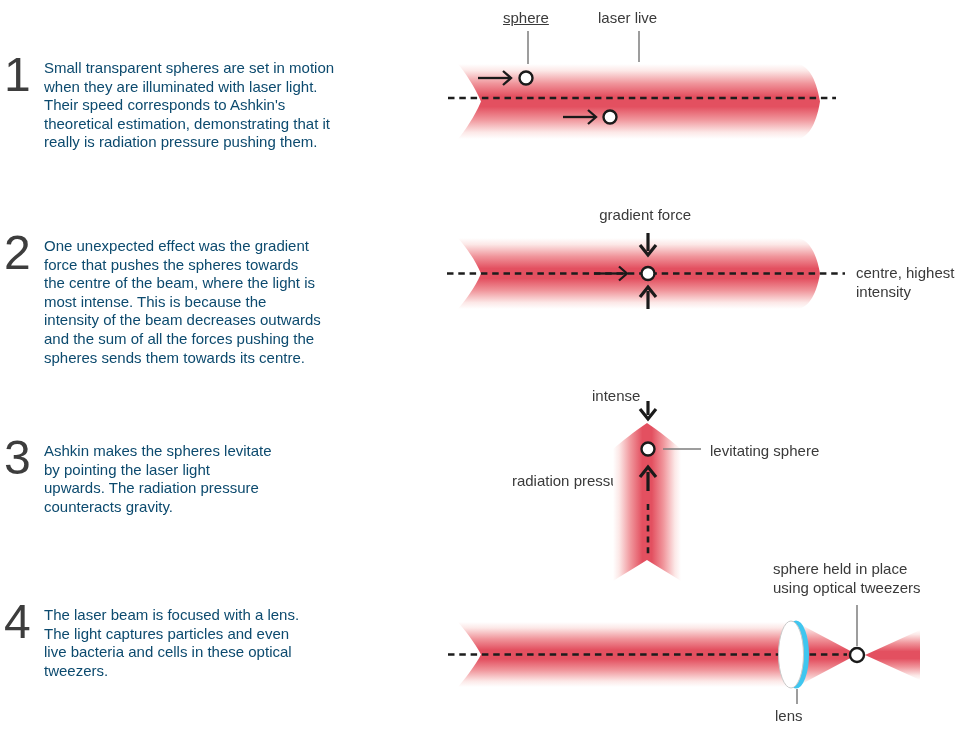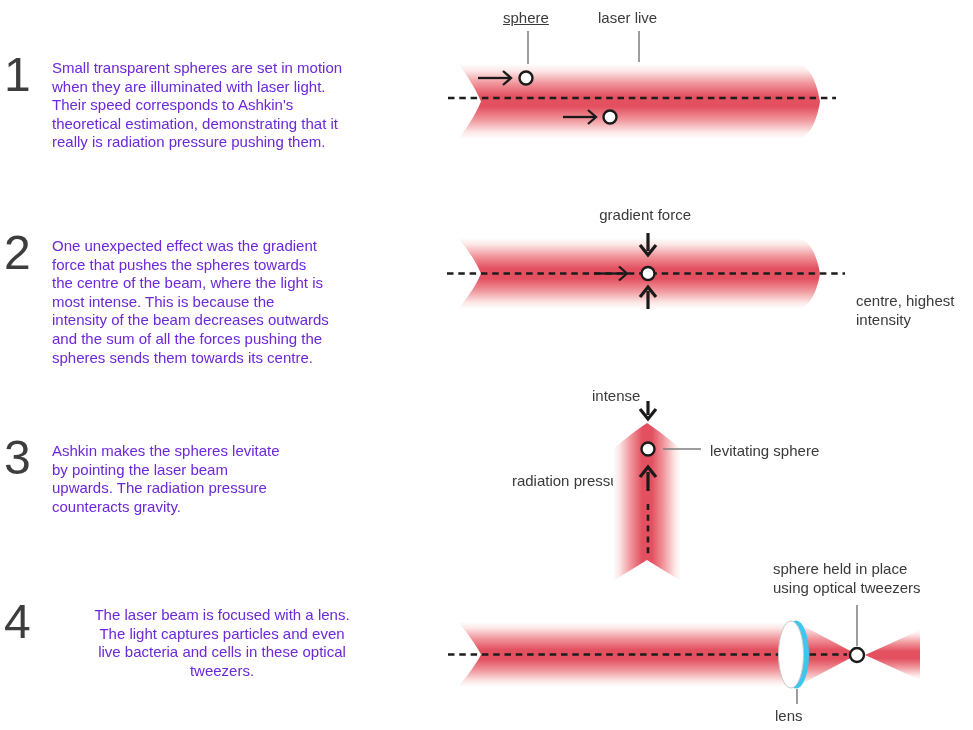--- a/index.html
+++ b/index.html
@@ -5,22 +5,22 @@
   html,body{margin:0;padding:0;background:#ffffff;}
   .page{
     position:relative;width:973px;height:730px;background:#ffffff;
     font-family:"Liberation Sans",sans-serif;color:#3a3a3a;overflow:hidden;
   }
   .step-number{
     position:absolute;left:4px;font-size:48px;line-height:40px;
     font-weight:400;color:#3d3d3d;
   }
   .step-text{
-    position:absolute;left:52px;font-size:15px;line-height:18.6px;
-    color:#6d28d9;white-space:pre-line;
+    position:absolute;left:44px;font-size:15px;line-height:18.6px;
+    color:#0c4a6e;white-space:pre-line;
   }
   .dlabel{
     position:absolute;font-size:15px;line-height:19px;color:#3a3a3a;
     white-space:pre-line;
   }
   .dlabel.right{text-align:right;}
   svg{position:absolute;display:block;}
 </style>
 </head>
 <body>
@@ -38,26 +38,26 @@
   <div class="step-text" style="top:237px;width:340px;">One unexpected effect was the gradient
 force that pushes the spheres towards
 the centre of the beam, where the light is
 most intense. This is because the
 intensity of the beam decreases outwards
 and the sum of all the forces pushing the
 spheres sends them towards its centre.</div>
 
   <div class="step-number" style="top:438px;">3</div>
   <div class="step-text" style="top:442px;width:340px;">Ashkin makes the spheres levitate
-by pointing the laser beam
+by pointing the laser light
 upwards. The radiation pressure
 counteracts gravity.</div>
 
   <div class="step-number" style="top:602px;">4</div>
-  <div class="step-text" style="top:606px;width:340px;text-align:center;">The laser beam is focused with a lens.
+  <div class="step-text" style="top:606px;width:340px;">The laser beam is focused with a lens.
 The light captures particles and even
 live bacteria and cells in these optical
 tweezers.</div>
 
   <div class="dlabel" style="left:503px;top:8px;text-decoration:underline;">sphere</div>
   <div class="dlabel" style="left:598px;top:8px;">laser live</div>
 
   <svg width="533" height="180" viewBox="440 0 533 180" style="left:440px;top:0;">
     <defs>
       <linearGradient id="gv1" x1="0" y1="0" x2="0" y2="1">
@@ -81,21 +81,21 @@
     </g>
     <circle cx="526" cy="78" r="6.5" fill="#ffffff" stroke="#1a1a1a" stroke-width="2.4"></circle>
     <g stroke="#1a1a1a" stroke-width="2.3" fill="none">
       <line x1="563" y1="117" x2="595" y2="117"></line>
         <path d="M588,110 L596,117 L588,124"></path>
     </g>
     <circle cx="610" cy="117" r="6.5" fill="#ffffff" stroke="#1a1a1a" stroke-width="2.4"></circle>
   </svg>
 
   <div class="dlabel" style="left:595px;top:205px;width:96px;text-align:right;">gradient force</div>
-  <div class="dlabel" style="left:856px;top:263px;margin-top:28px;">centre, highest
+  <div class="dlabel" style="left:856px;top:263px;">centre, highest
 intensity</div>
 
   <svg width="533" height="135" viewBox="440 195 533 135" style="left:440px;top:195px;">
     <defs>
       <linearGradient id="gv2" x1="0" y1="0" x2="0" y2="1">
         <stop offset="0" stop-color="#ffffff"></stop>
           <stop offset="0.09" stop-color="#fce8e7"></stop>
         <stop offset="0.26" stop-color="#f0959b"></stop>
           <stop offset="0.43" stop-color="#e35060"></stop>
         <stop offset="0.57" stop-color="#e35060"></stop>

